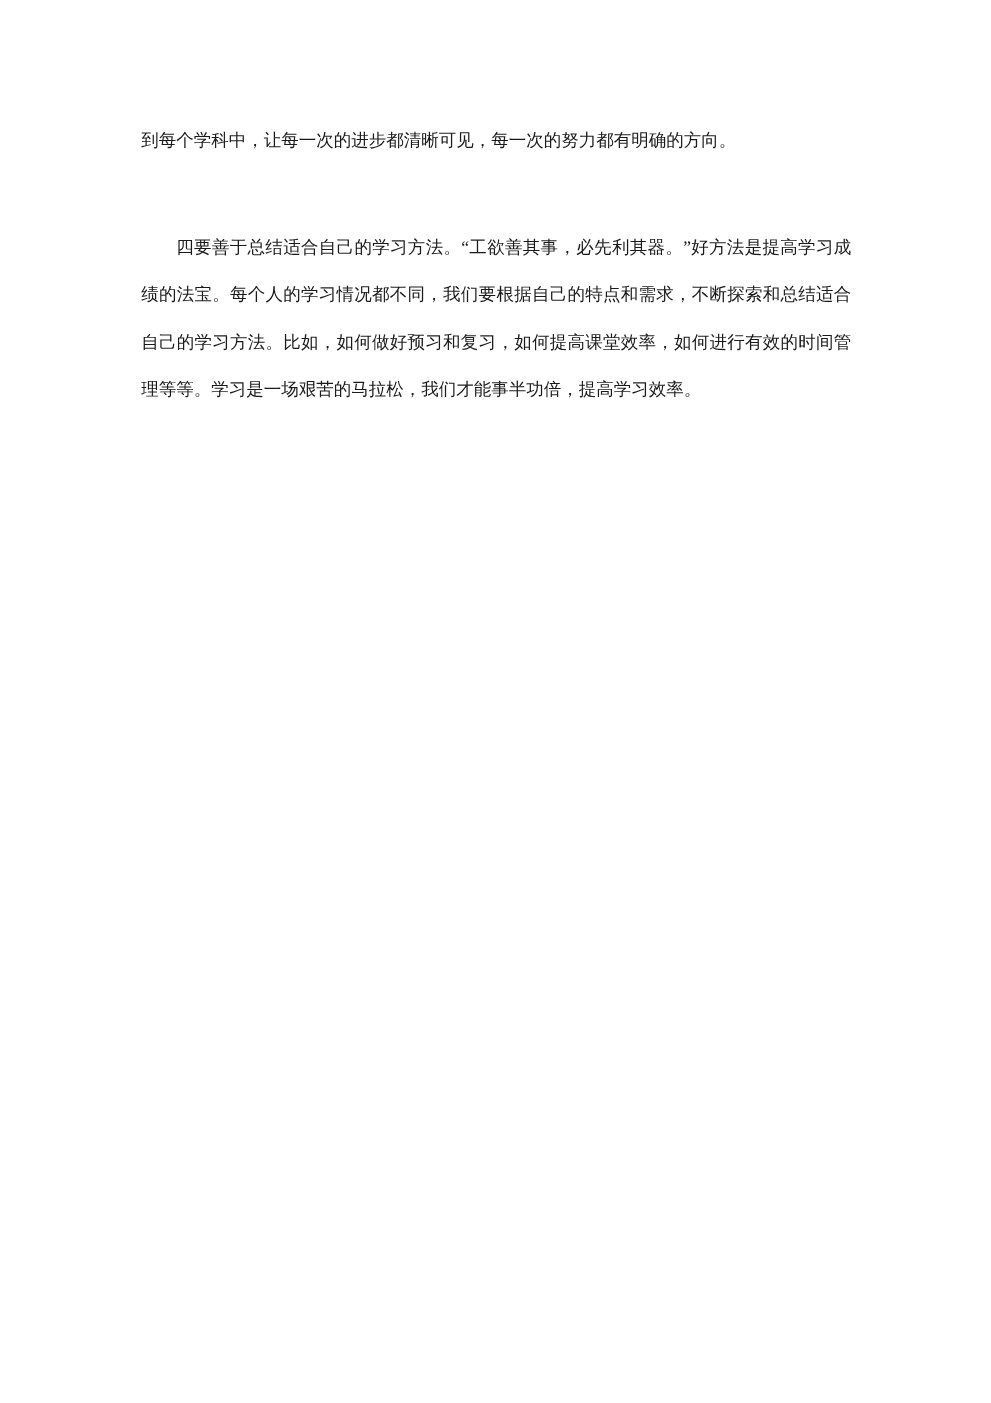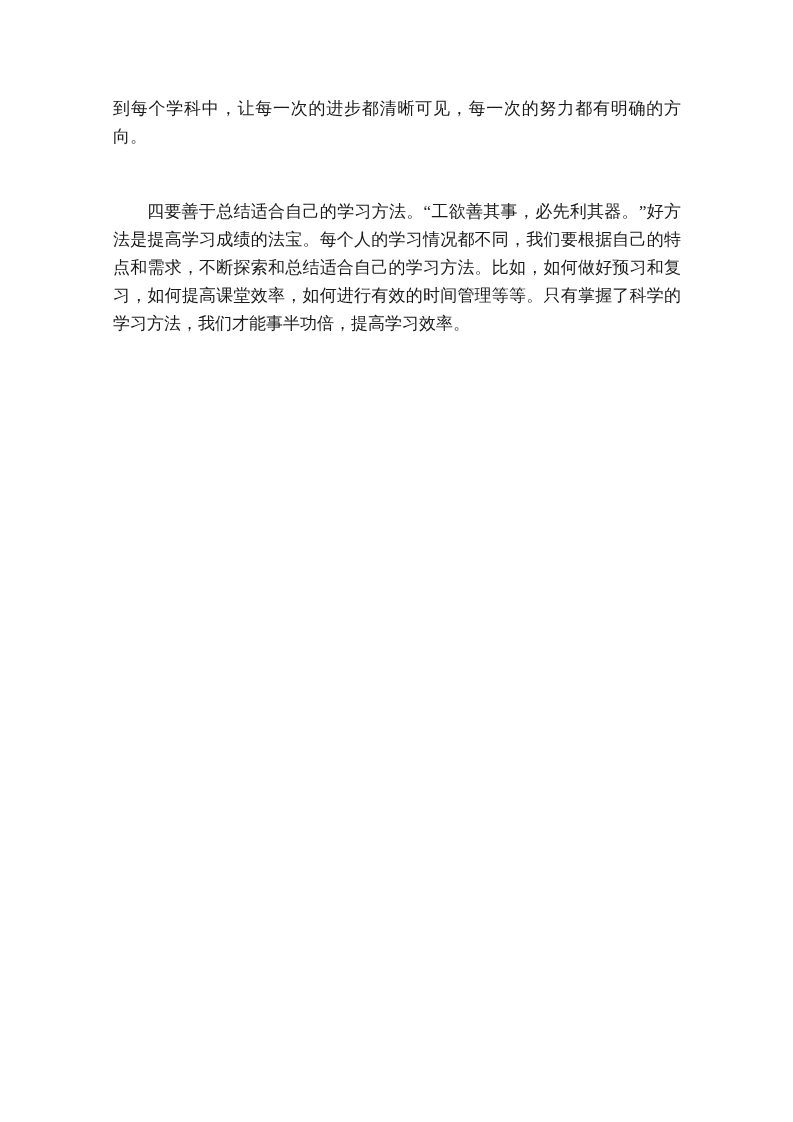--- a/index.html
+++ b/index.html
@@ -13,36 +13,36 @@
     height: 1122px;
     background: #ffffff;
     overflow: hidden;
   }
   .content {
     position: absolute;
     top: 95px;
     left: 113px;
     width: 568px;
     color: #1a1a1a;
-    font-size: 17px;
-    line-height: 28px;
+    font-size: 14px;
+    line-height: 38px;
     text-align: justify;
   }
   .content p {
     margin: 0 0 47px 0;
     word-break: break-all;
   }
   .content p.indent {
     text-indent: 2em;
   }
   .content p:last-child {
     margin-bottom: 0;
   }
 </style>
 </head>
 <body>
 
 <div class="page">
   <div class="content">
     <p>到每个学科中，让每一次的进步都清晰可见，每一次的努力都有明确的方向。</p>
-    <p class="indent">四要善于总结适合自己的学习方法。“工欲善其事，必先利其器。”好方法是提高学习成绩的法宝。每个人的学习情况都不同，我们要根据自己的特点和需求，不断探索和总结适合自己的学习方法。比如，如何做好预习和复习，如何提高课堂效率，如何进行有效的时间管理等等。只有掌握了科学的学习方法，我们才能事半功倍，提高学习效率。</p>
+    <p class="indent">四要善于总结适合自己的学习方法。“工欲善其事，必先利其器。”好方法是提高学习成绩的法宝。每个人的学习情况都不同，我们要根据自己的特点和需求，不断探索和总结适合自己的学习方法。比如，如何做好预习和复习，如何提高课堂效率，如何进行有效的时间管理等等。学习是一场艰苦的马拉松，我们才能事半功倍，提高学习效率。</p>
   </div>
 </div>
 
 </body></html>

